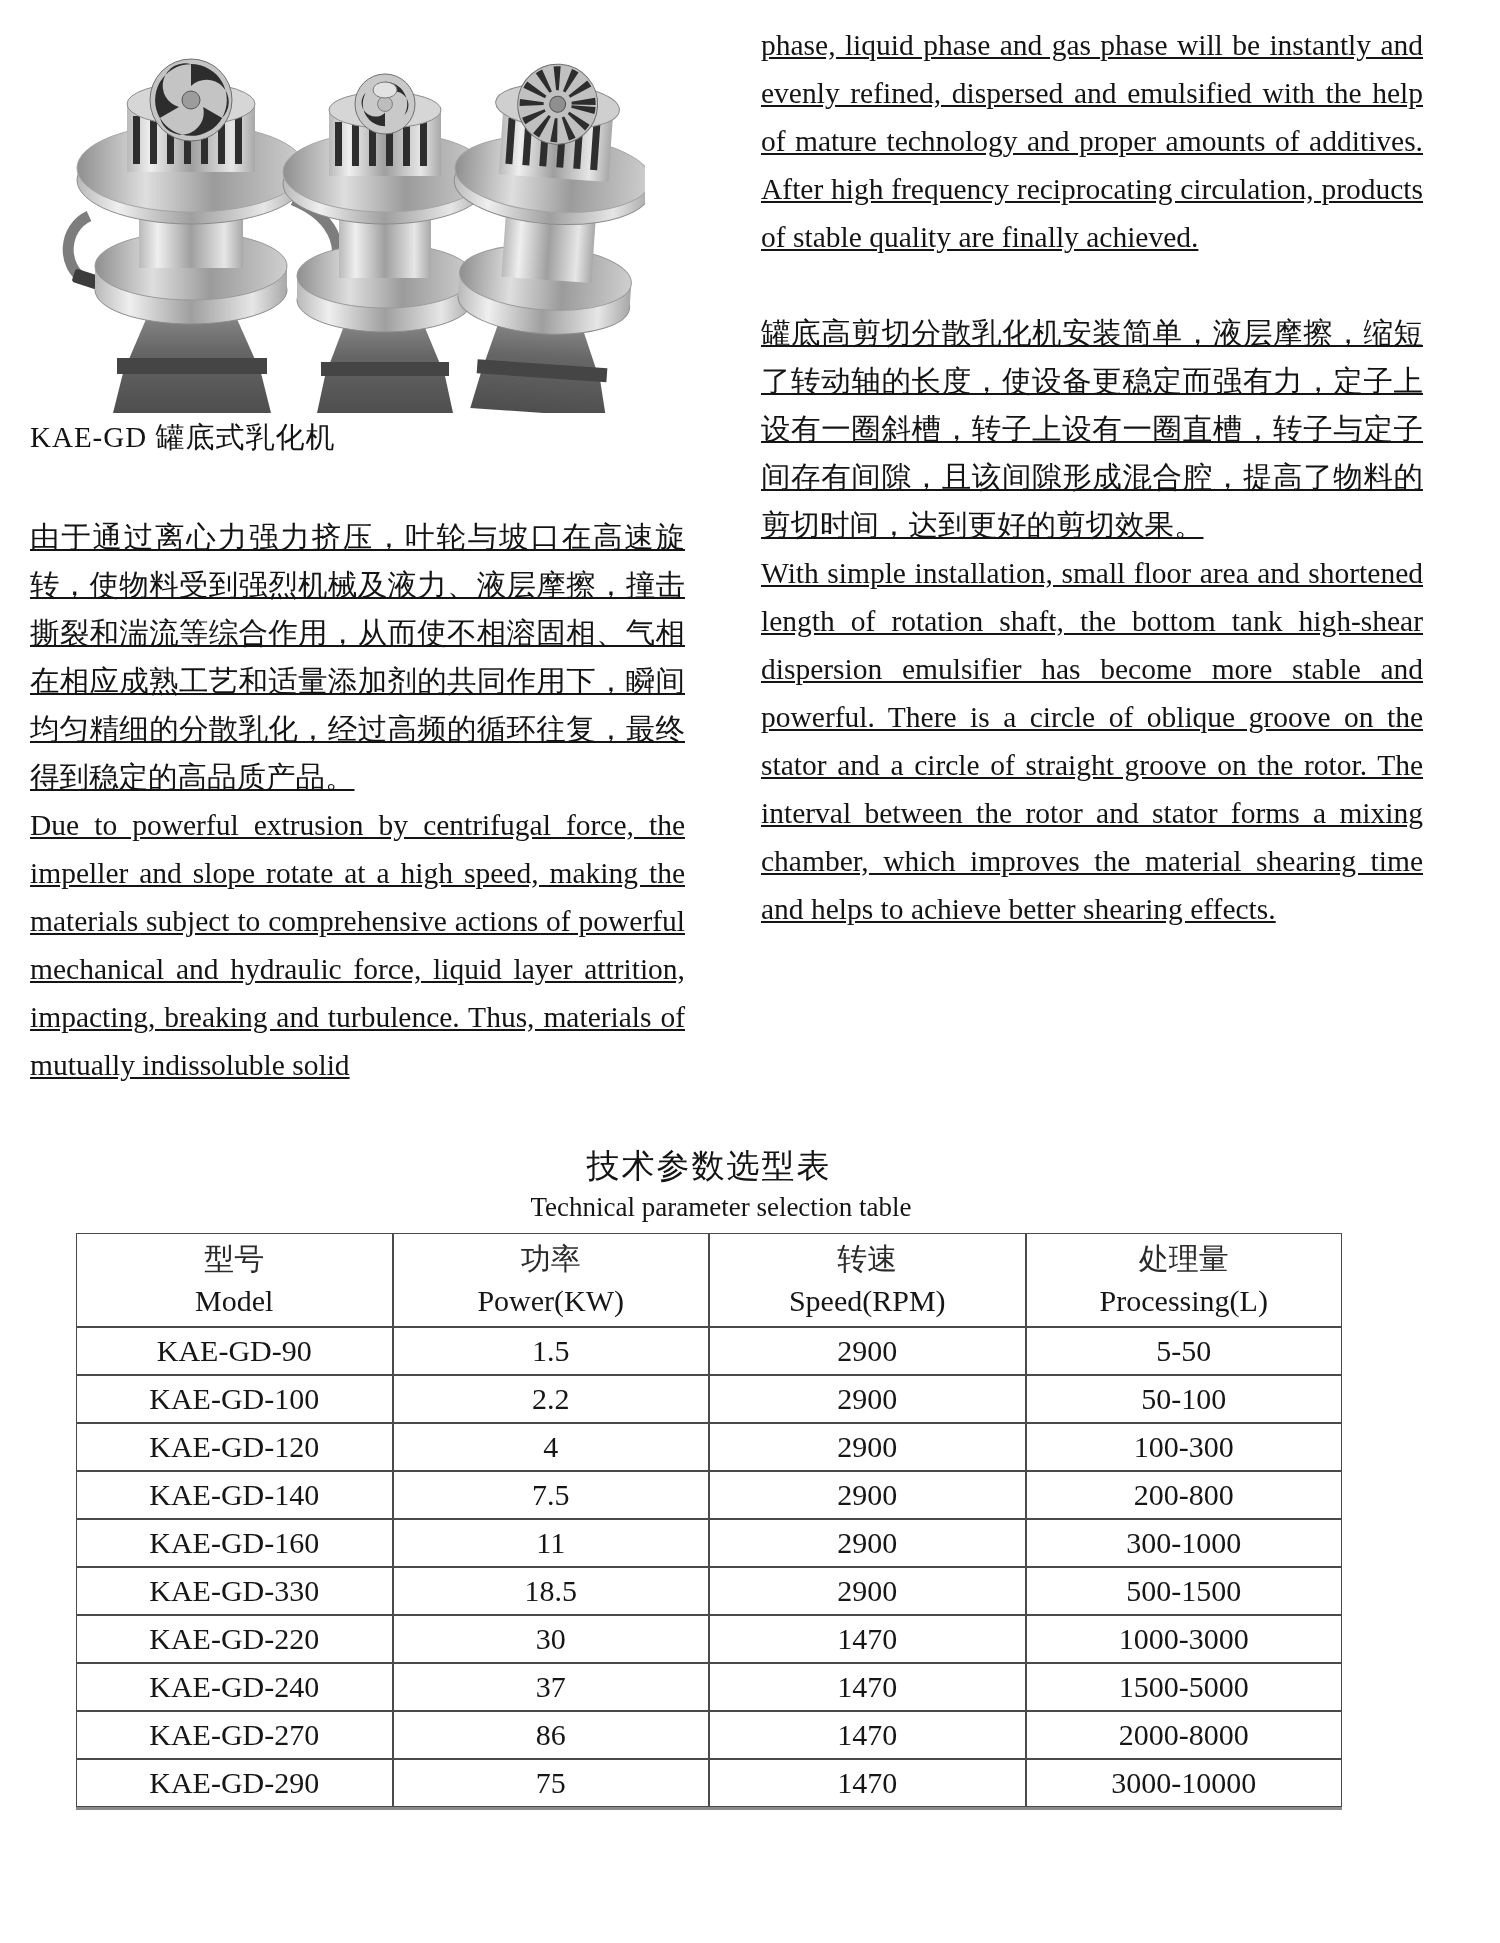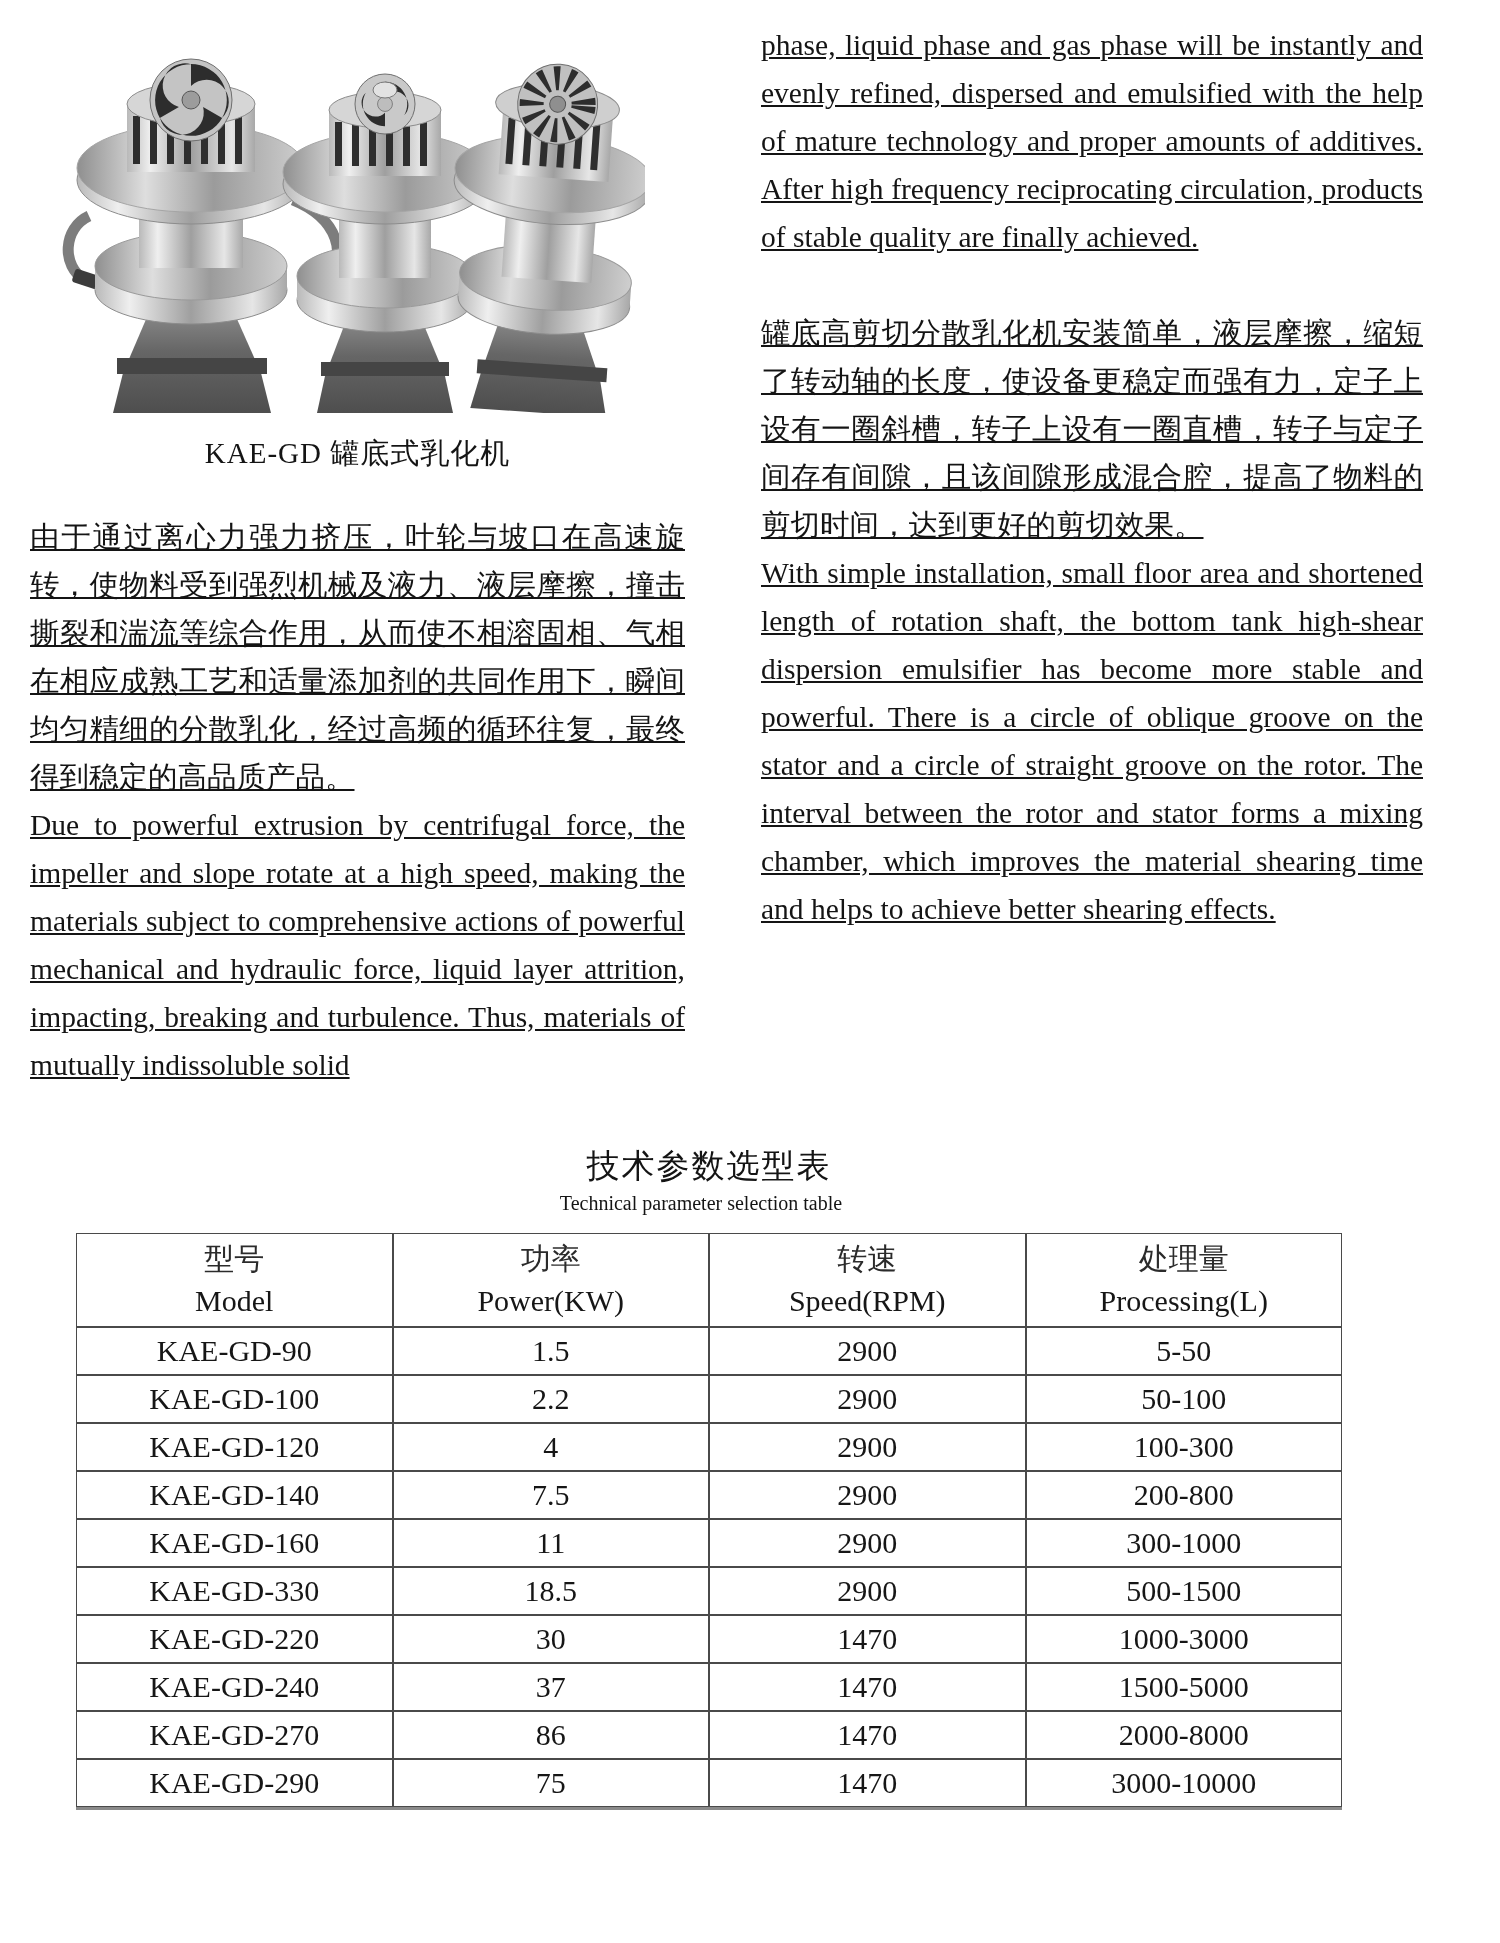--- a/index.html
+++ b/index.html
@@ -7,35 +7,35 @@
     width:1500px;height:1943px;background:#ffffff;position:relative;
     font-family:"Liberation Serif","DejaVu Serif",serif;color:#141414;
     -webkit-font-smoothing:antialiased;
   }
   .abs{position:absolute;}
 
   
   #photo{left:55px;top:28px;width:590px;height:385px;}
   #photo svg{width:100%;height:100%;display:block;}
 
-  #caption{left:30px;top:434px;width:655px;text-align:center;
+  #caption{left:30px;top:418px;width:655px;
     font-size:29px;letter-spacing:1px;}
 
   
   .col{font-size:29.5px;line-height:48px;text-align:justify;}
   #left-col{left:30px;top:513px;width:655px;}
   #right-col{left:761px;top:21px;width:662px;}
   .col p{margin:0;text-decoration:underline;}
   #right-col .gap-para{margin-top:48px;}
 
   
   #tbl-title-cn{left:76px;top:1144px;width:1266px;text-align:center;
     font-size:33px;letter-spacing:2px;}
-  #tbl-title-en{left:68px;top:1192px;width:1266px;text-align:center;
-    font-size:20px;}
+  #tbl-title-en{left:88px;top:1192px;width:1266px;text-align:center;
+    font-size:27px;}
 
   
   #spec-table{left:76px;top:1233px;width:1266px;}
   table.spec{width:100%;border-collapse:separate;border-spacing:0;
     font-size:30px;color:#161616;}
   table.spec th,table.spec td{
     border:1px solid #4a4a4a;text-align:center;font-weight:normal;
     padding:0;background:#fff;
   }
   table.spec th{height:92px;vertical-align:middle;}

